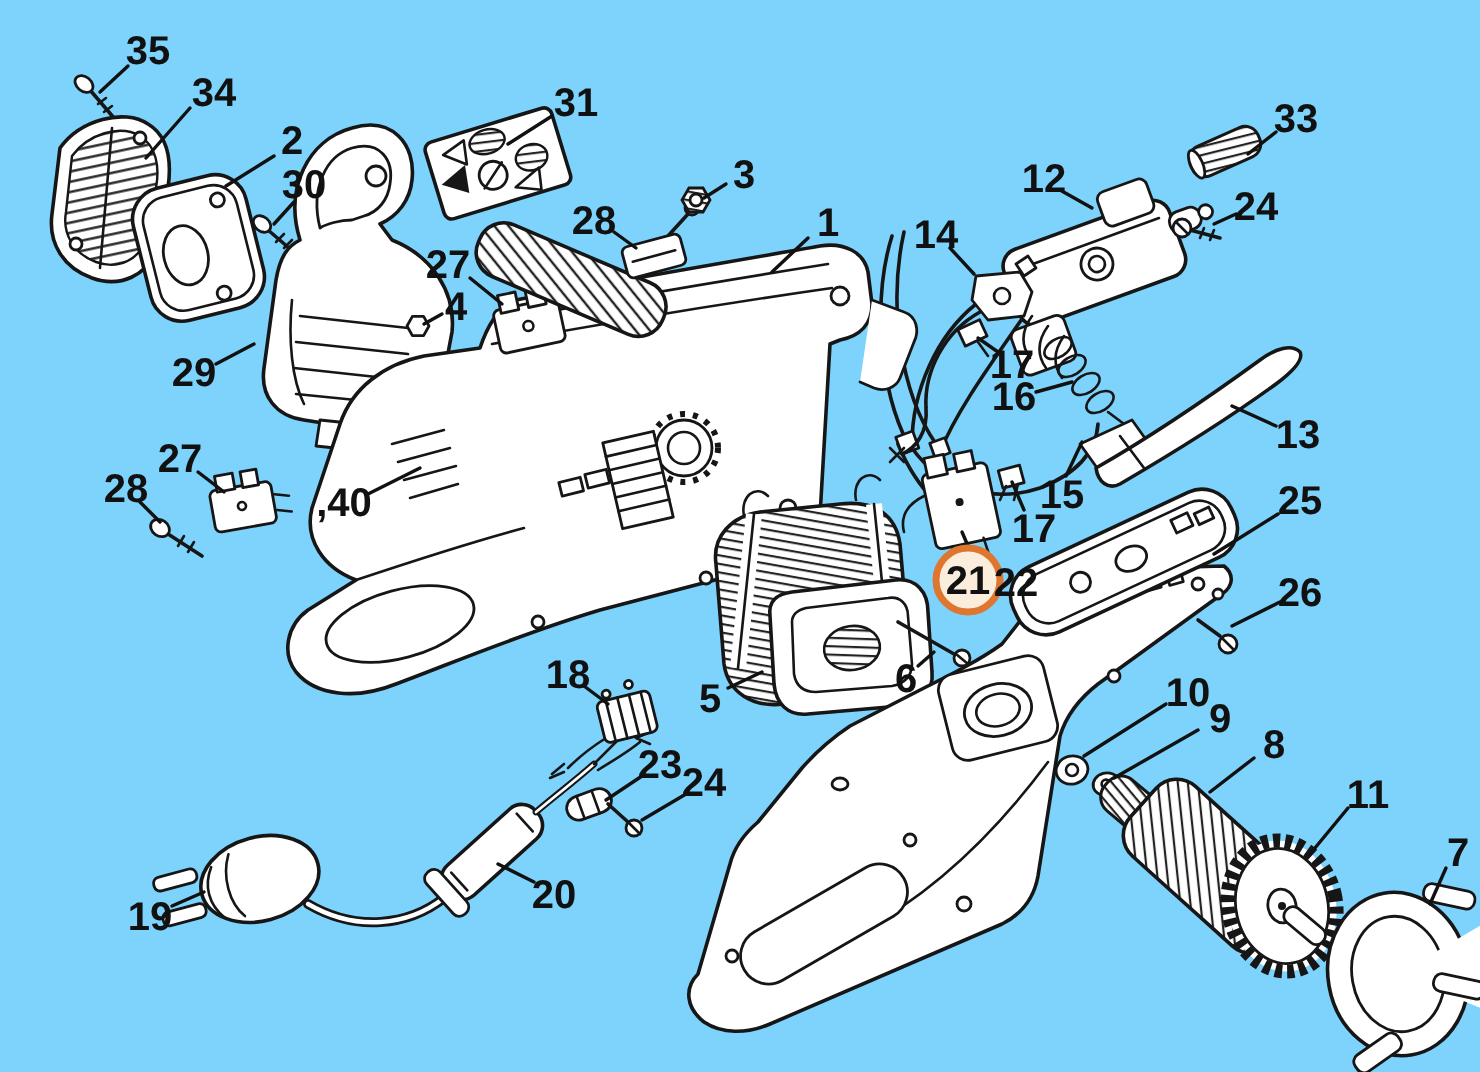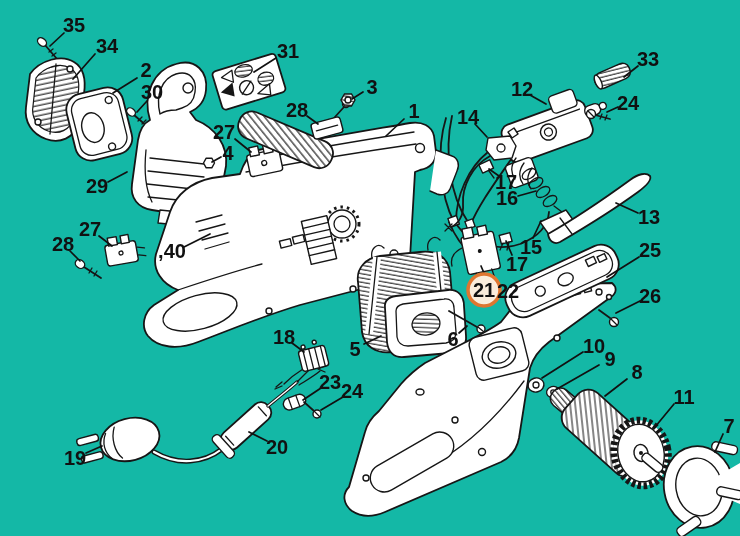--- a/index.html
+++ b/index.html
@@ -1,16 +1,16 @@
 <!DOCTYPE html>
 <html><head>
 <meta charset="utf-8">
 <style>
   html,body{margin:0;padding:0;background:#ffffff;}
-  .stage{position:relative;width:740px;height:536px;background:#14b8a6;overflow:hidden;
+  .stage{position:relative;width:740px;height:536px;background:#7dd3fc;overflow:hidden;
          font-family:"Liberation Sans",sans-serif;}
   svg{position:absolute;left:0;top:0;}
   .o{fill:#ffffff;stroke:#161616;stroke-width:1.8;stroke-linejoin:round;stroke-linecap:round;}
   .o2{fill:#ffffff;stroke:#161616;stroke-width:1.4;stroke-linejoin:round;stroke-linecap:round;}
   .d{fill:none;stroke:#161616;stroke-width:1.3;stroke-linejoin:round;stroke-linecap:round;}
   .d2{fill:none;stroke:#161616;stroke-width:1.8;stroke-linejoin:round;stroke-linecap:round;}
   .f{fill:#161616;stroke:none;}
   .cable{fill:none;stroke:#161616;stroke-width:5;stroke-linecap:round;}
   .cablein{fill:none;stroke:#ffffff;stroke-width:2.2;stroke-linecap:round;}
   .cord{fill:none;stroke:#161616;stroke-width:3.4;stroke-linecap:round;}

